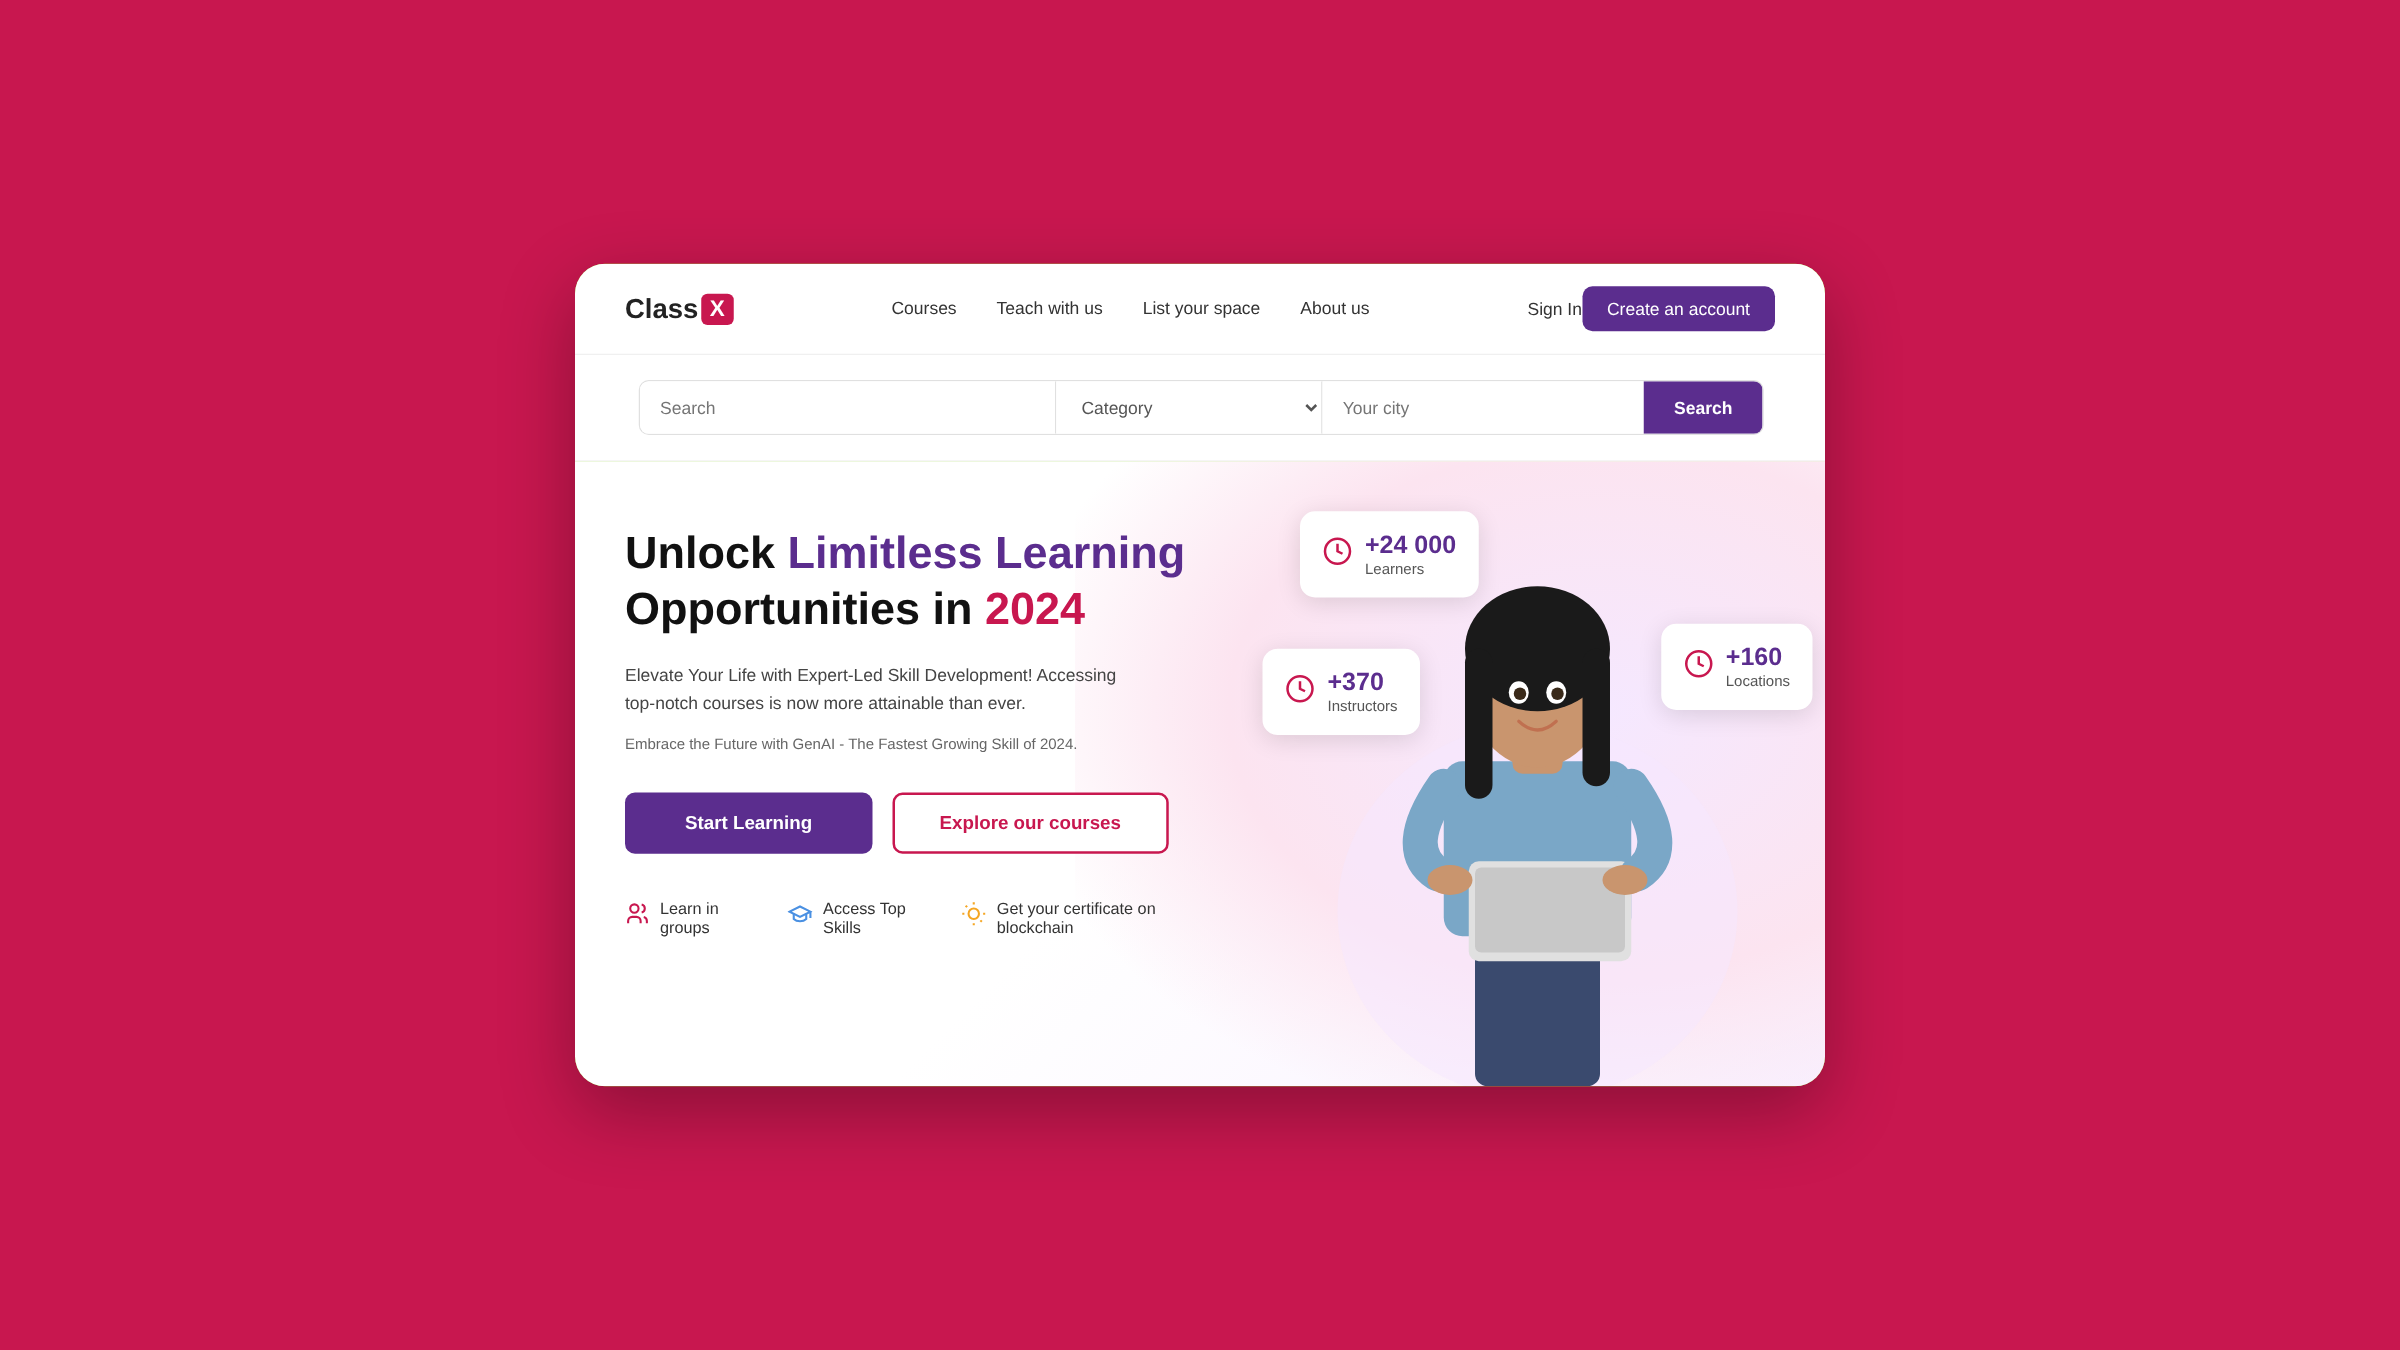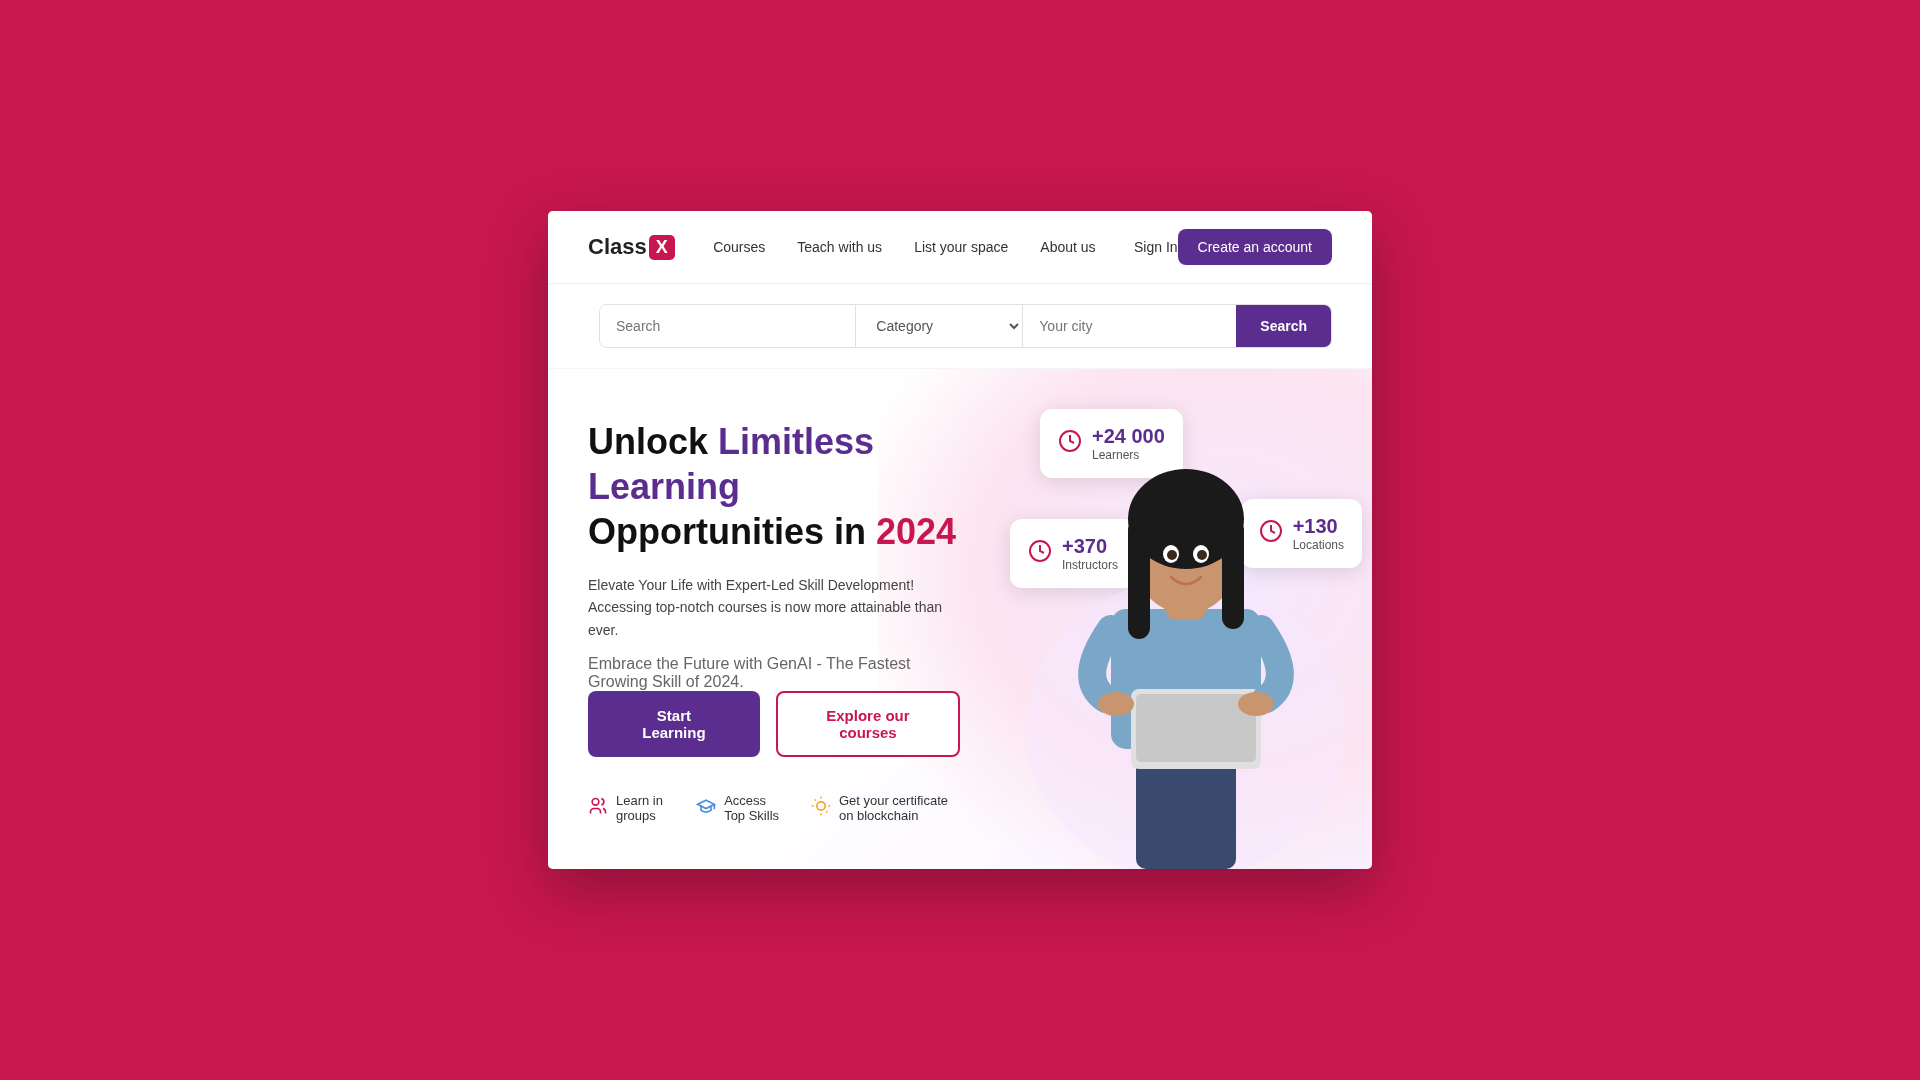--- a/index.html
+++ b/index.html
@@ -5,23 +5,23 @@
     * { margin: 0; padding: 0; box-sizing: border-box; }
     body {
       background-color: #C8174F;
       display: flex;
       justify-content: center;
       align-items: center;
       min-height: 100vh;
       font-family: 'Segoe UI', Arial, sans-serif;
     }
     .browser-window {
-      width: 824px;
+      width: 1000px;
       background: #84cc16;
-      border-radius: 5px;
+      border-radius: 24px;
       overflow: hidden;
       box-shadow: 0 20px 60px rgba(0,0,0,0.3);
     }
     
     .navbar {
       display: flex;
       align-items: center;
       justify-content: space-between;
       padding: 18px 40px;
       border-bottom: 1px solid #f0f0f0;
@@ -154,22 +154,23 @@
       color: #C8174F;
     }
     .hero-subtitle {
       font-size: 14px;
       color: #444;
       line-height: 1.6;
       max-width: 420px;
       margin-bottom: 14px;
     }
     .hero-tagline {
-      font-size: 16px;
+      font-size: 12px;
       color: #666;
+      margin-bottom: 32px;
     }
     .hero-buttons {
       display: flex;
       gap: 16px;
       margin-bottom: 36px;
     }
     .start-learning-btn {
       background: #5B2D8E;
       color: white;
       border: none;
@@ -396,21 +397,21 @@
       </div>
 
       <div class="stat-card stat-locations">
         <span class="stat-icon">
           <svg width="24" height="24" viewBox="0 0 24 24" fill="none" stroke="#C8174F" stroke-width="2">
               <circle cx="12" cy="12" r="10"></circle>
               <path d="M12 6v6l4 2"></path>
             </svg>
         </span>
         <div>
-          <div class="stat-number">+130</div>
+          <div class="stat-number">+160</div>
           <div class="stat-label">Locations</div>
         </div>
       </div>
 
 
       <div class="person-placeholder">
         <svg class="person-svg" viewBox="0 0 340 460" xmlns="http://www.w3.org/2000/svg">
 
           <ellipse cx="170" cy="320" rx="160" ry="150" fill="#f5e8ff" opacity="0.5"></ellipse>
 

